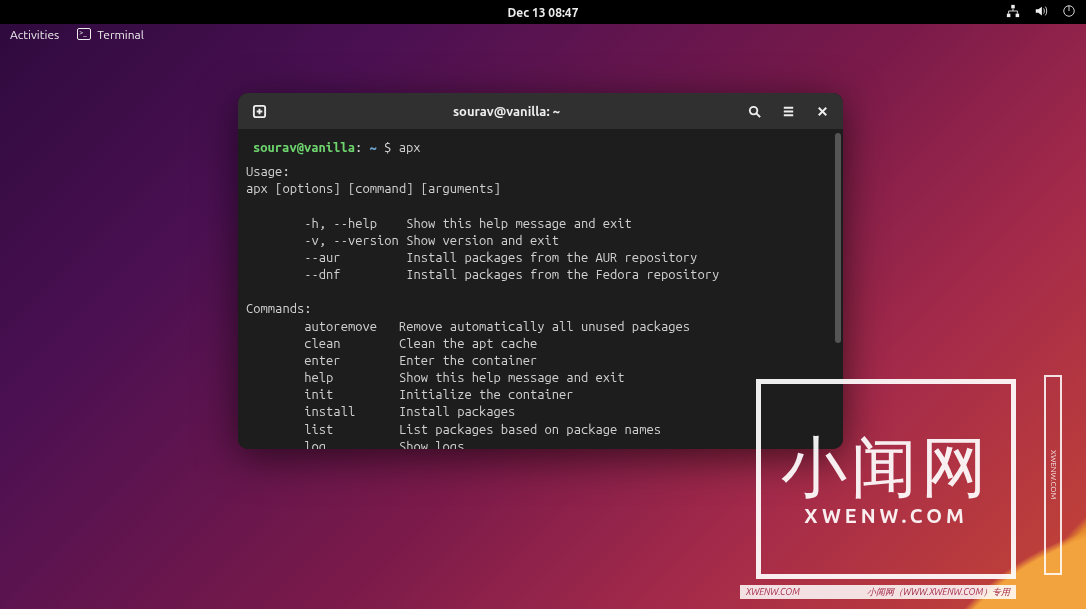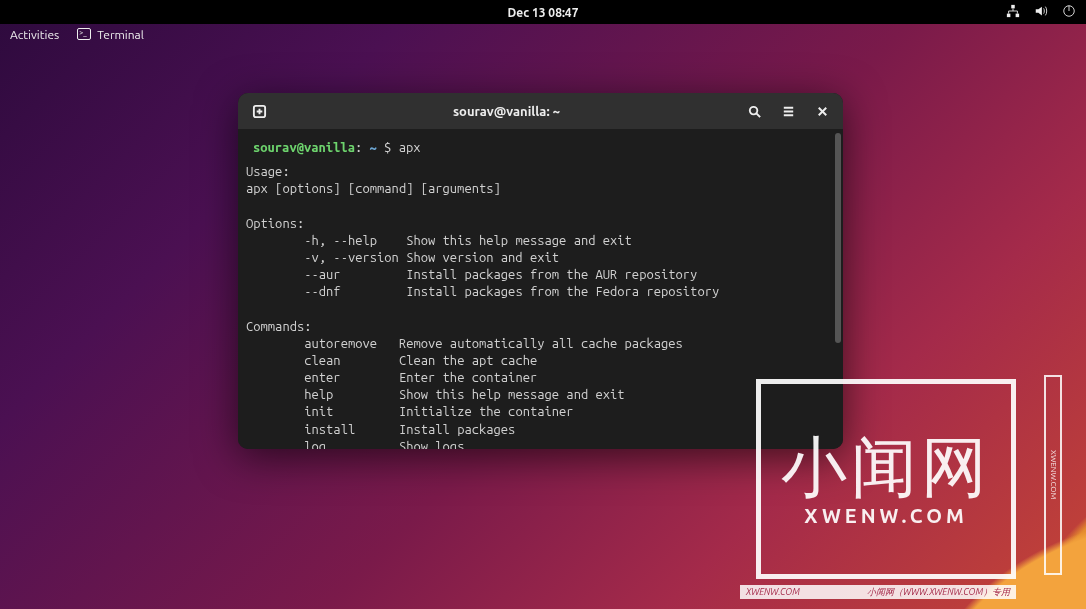--- a/index.html
+++ b/index.html
@@ -146,33 +146,33 @@
     </div>
   </div>
   <div class="terminal-body">
     <div class="term-scrollbar"></div>
     <div class="cmd-row">
       <span class="prompt-user">sourav</span><span class="prompt-user">@</span><span class="prompt-host">vanilla</span><span>:</span> <span class="prompt-path">~</span> <span>$</span> <span>apx</span>
     </div>
     <div>Usage:</div>
     <div>apx [options] [command] [arguments]</div>
     <div>&nbsp;</div>
-    <div>Options:</div>
     <pre>        <span>-h, --help</span>    <span>Show this help message and exit</span></pre>
     <pre>        <span>-v, --version</span> <span>Show version and exit</span></pre>
     <pre>        <span>--aur</span>         <span>Install packages from the AUR repository</span></pre>
     <pre>        <span>--dnf</span>         <span>Install packages from the Fedora repository</span></pre>
     <div>&nbsp;</div>
     <div>Commands:</div>
-    <pre>        <span>autoremove</span>   <span>Remove automatically all cache packages</span></pre>
+    <pre>        <span>autoremove</span>   <span>Remove automatically all unused packages</span></pre>
     <pre>        <span>clean</span>        <span>Clean the apt cache</span></pre>
     <pre>        <span>enter</span>        <span>Enter the container</span></pre>
     <pre>        <span>help</span>         <span>Show this help message and exit</span></pre>
     <pre>        <span>init</span>         <span>Initialize the container</span></pre>
     <pre>        <span>install</span>      <span>Install packages</span></pre>
+    <pre>        <span>list</span>         <span>List packages based on package names</span></pre>
     <pre>        <span>log</span>          <span>Show logs</span></pre>
 
   </div>
 </div>
 
 <div class="wm-side">XWENW.COM</div>
 <div class="watermark">
   <div class="big">小闻网</div>
   <div class="url">XWENW.COM</div>
 </div>

